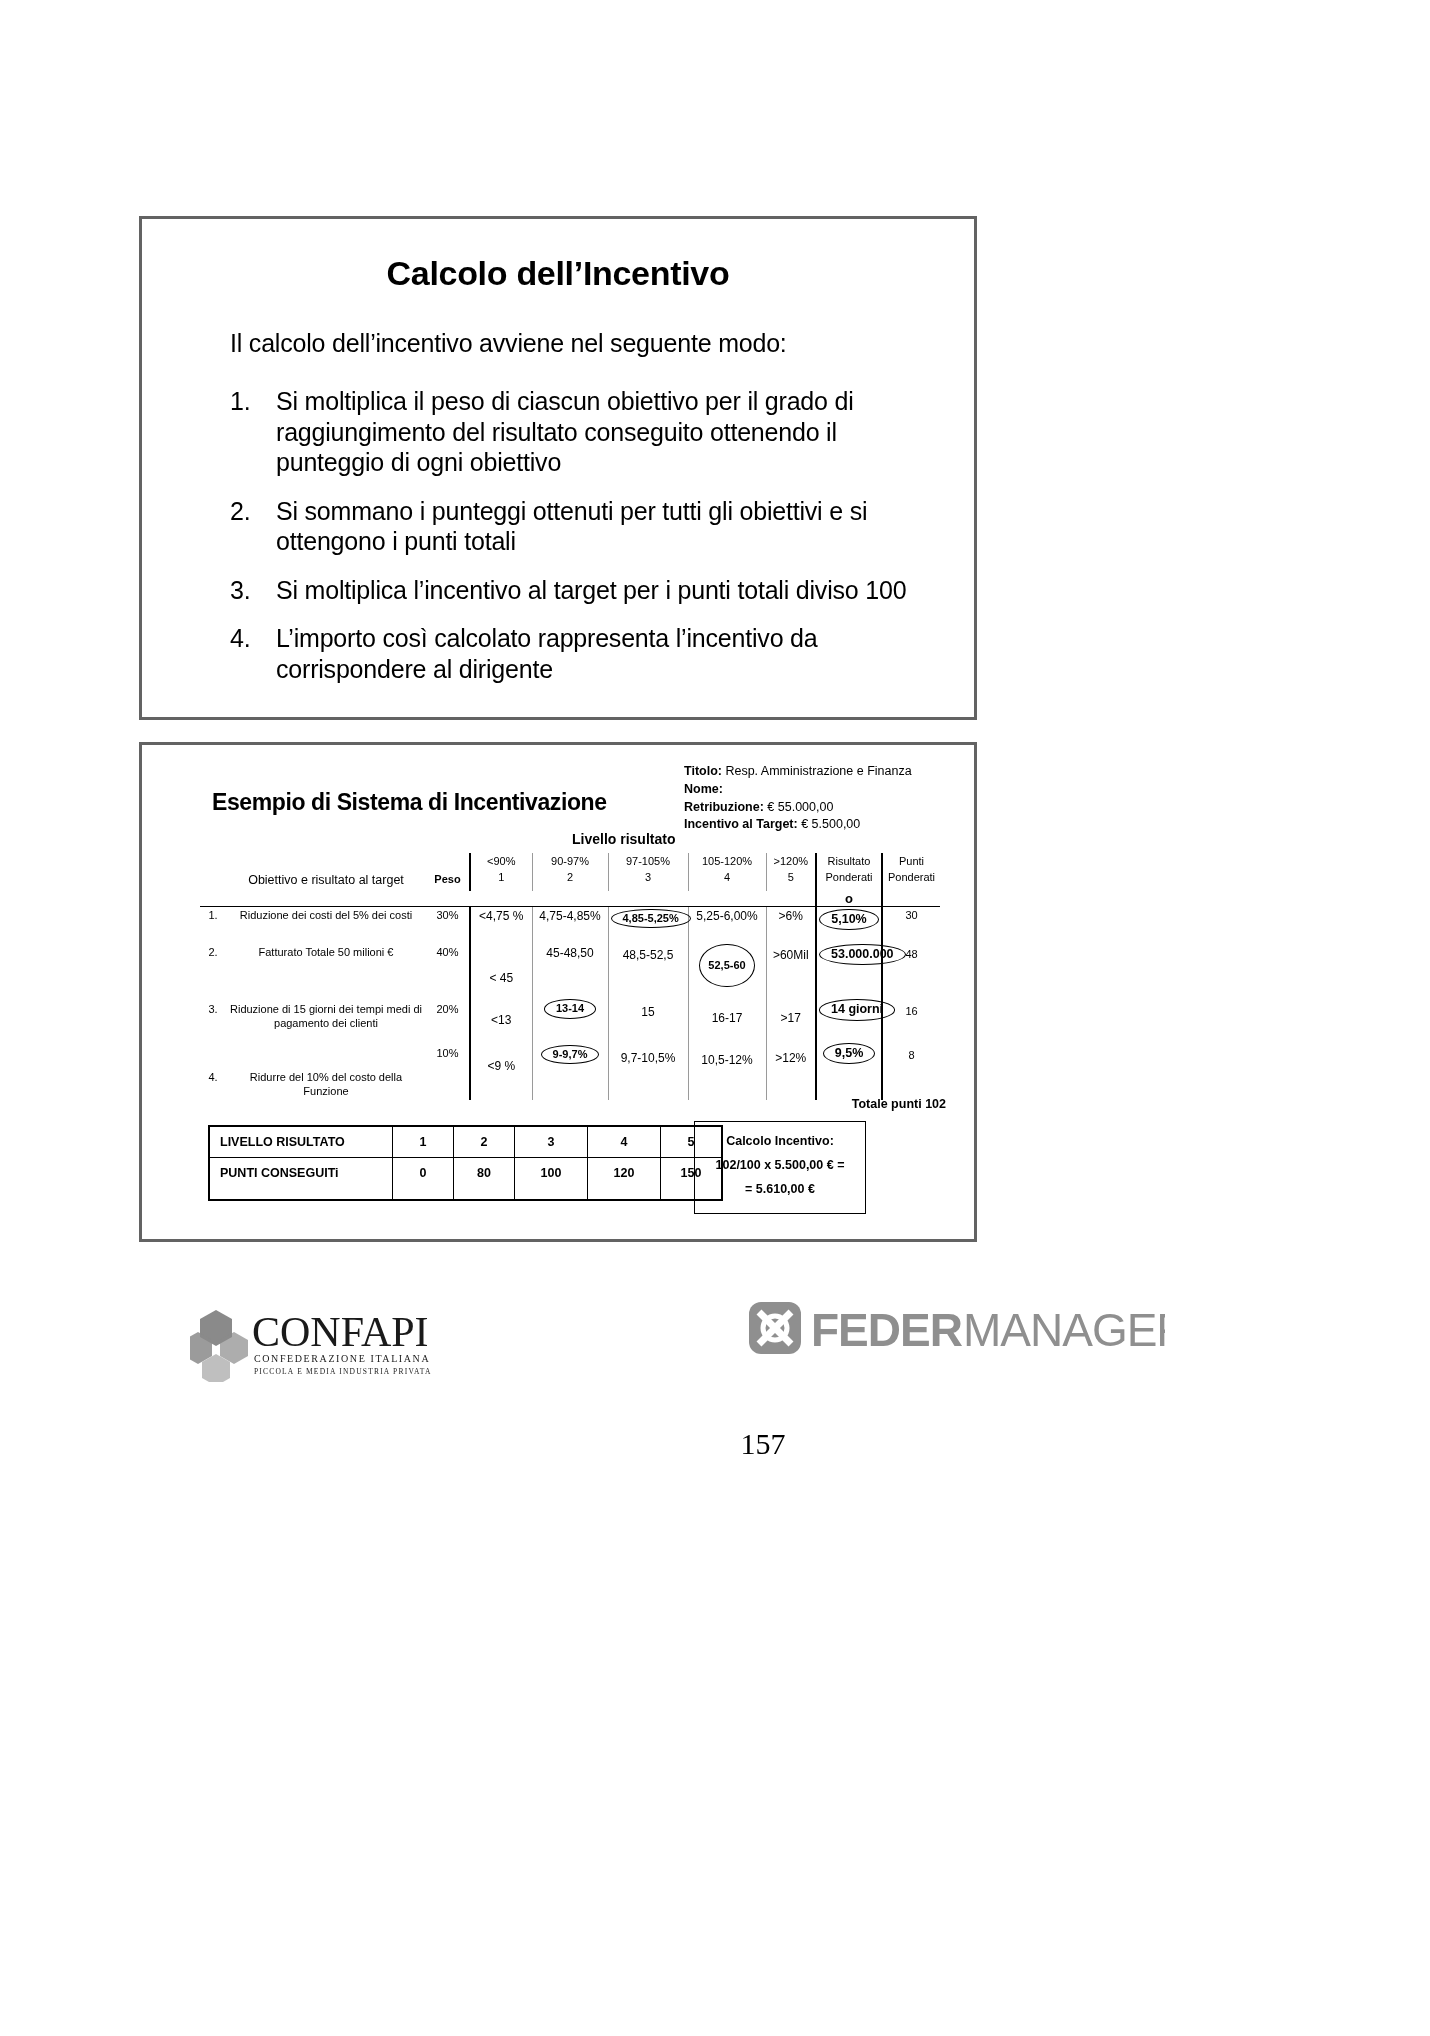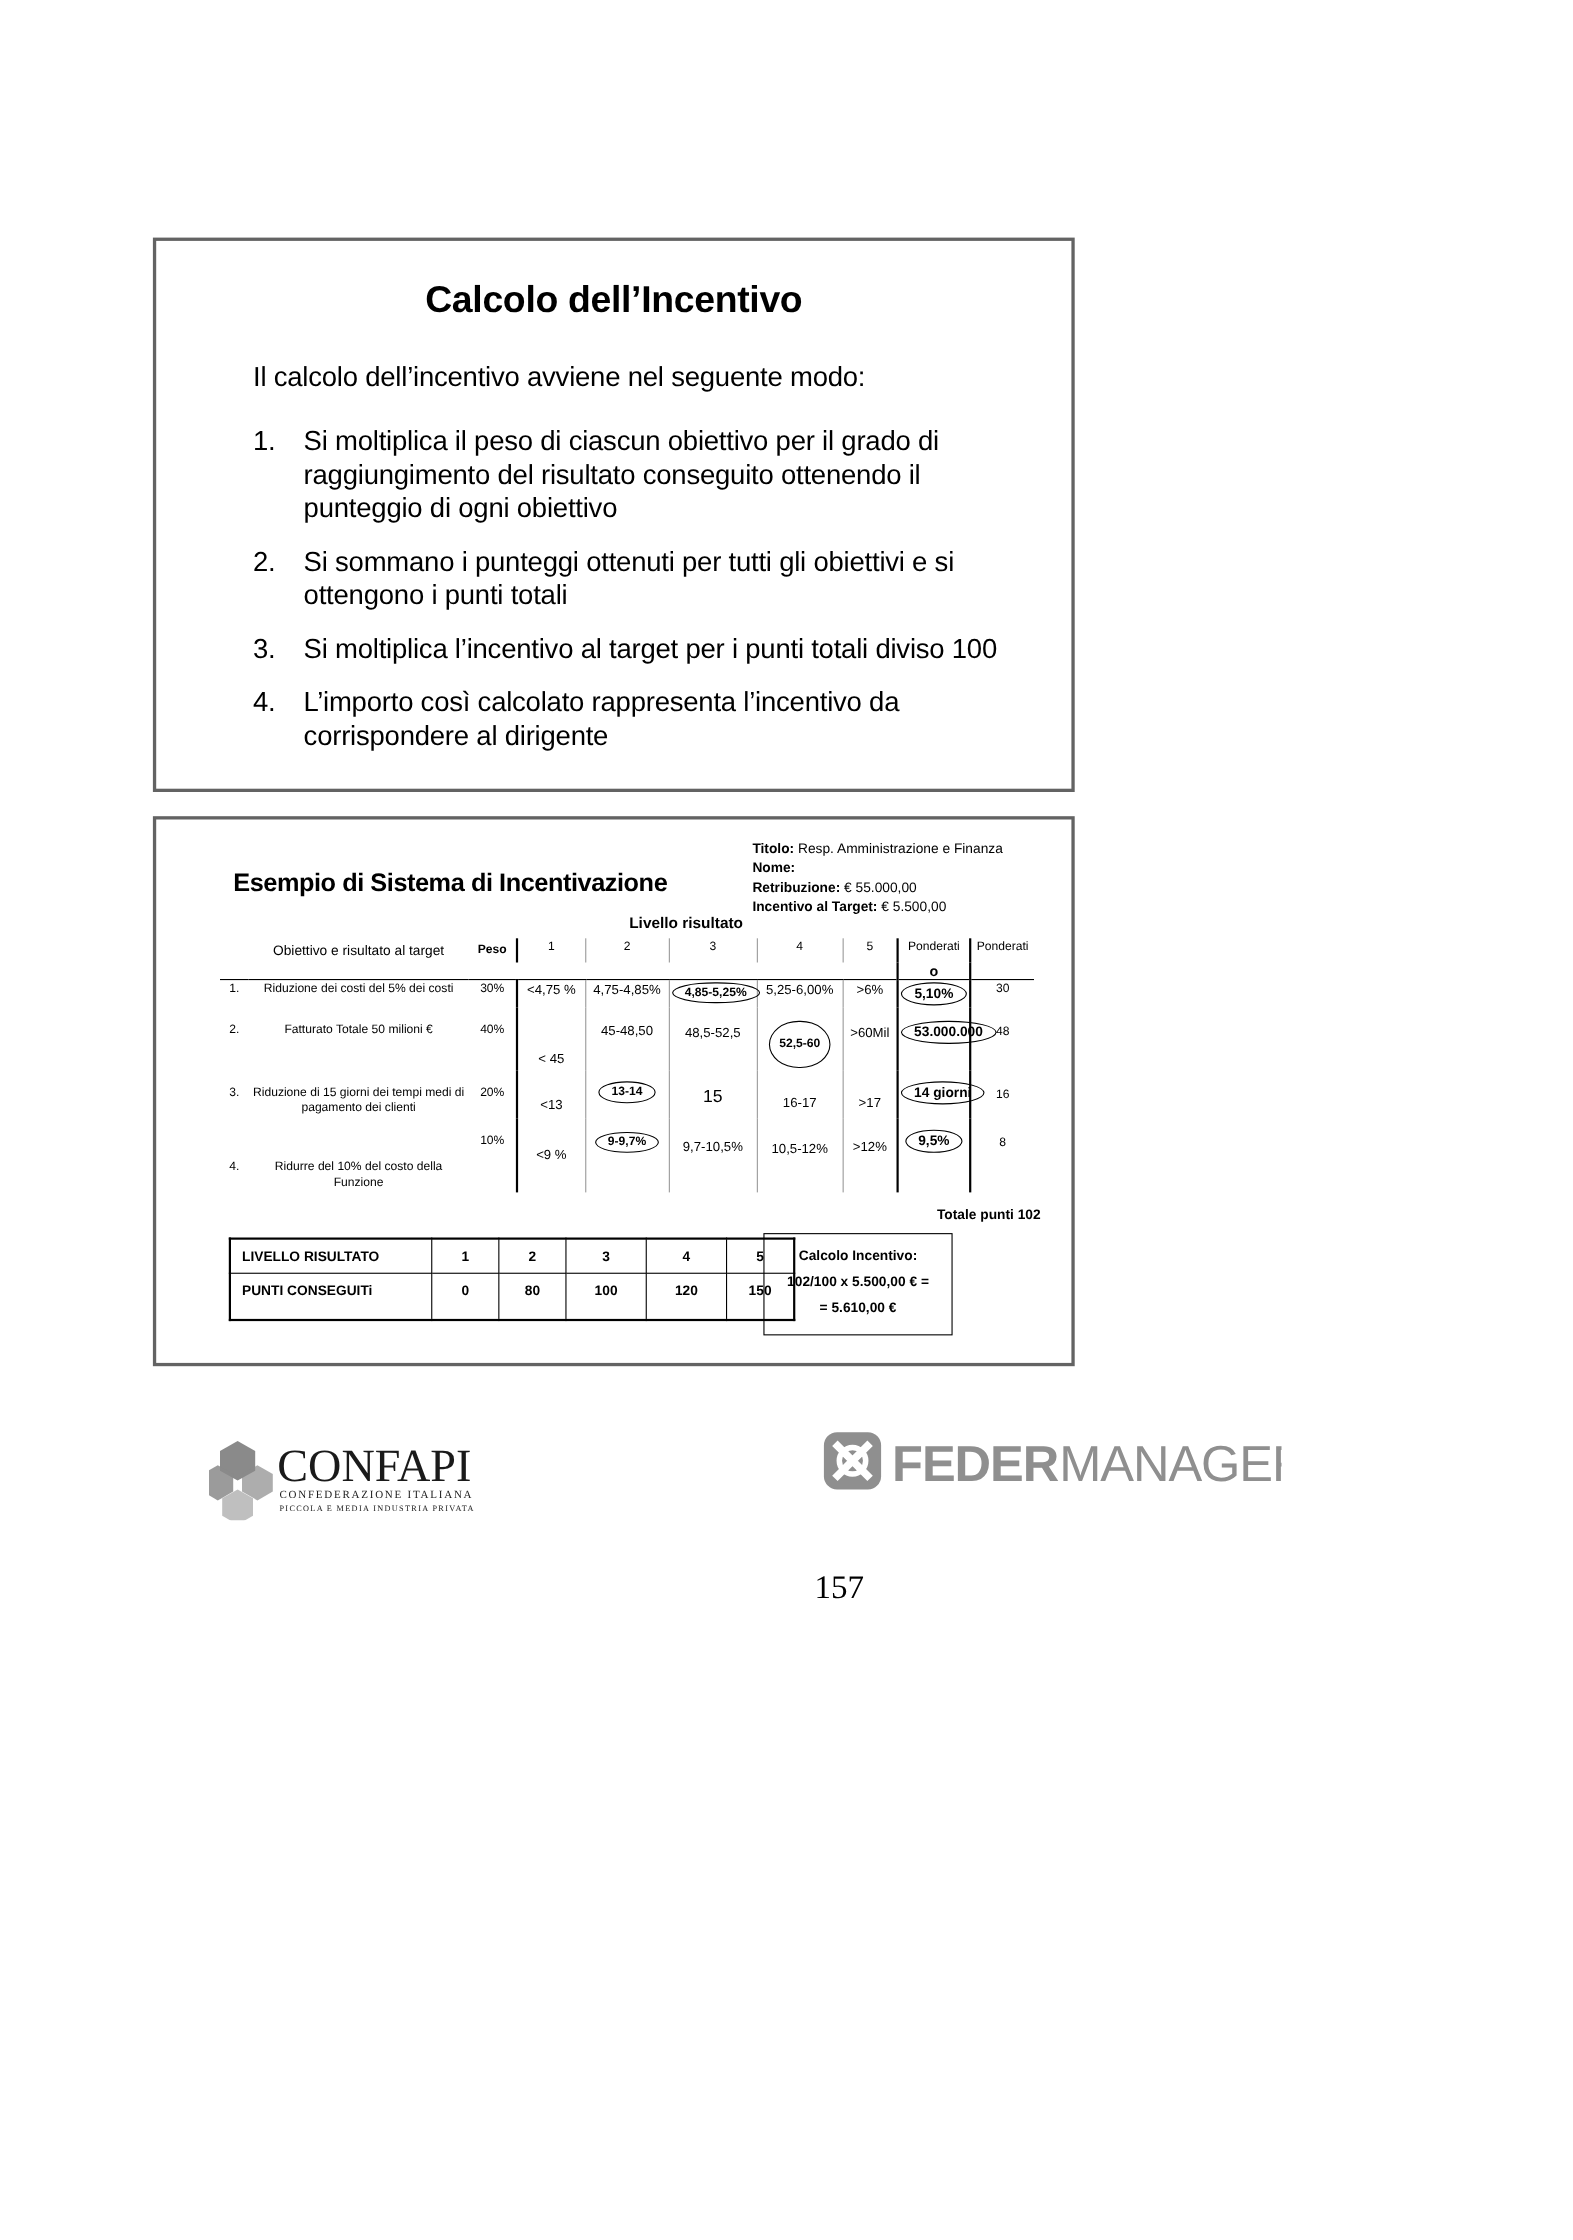--- a/index.html
+++ b/index.html
@@ -237,20 +237,32 @@
         <col style="width:62px">
         <col style="width:76px">
         <col style="width:80px">
         <col style="width:78px">
         <col style="width:50px">
         <col style="width:66px">
         <col style="width:58px">
       </colgroup>
 
       <tbody>
+          <tr>
+        <td></td>
+        <td></td>
+        <td></td>
+        <td class="hdr-pct vsep-dark">&lt;90%</td>
+        <td class="hdr-pct vsep-light">90-97%</td>
+        <td class="hdr-pct vsep-light">97-105%</td>
+        <td class="hdr-pct vsep-light">105-120%</td>
+        <td class="hdr-pct vsep-light">&gt;120%</td>
+        <td class="res-hdr vsep-dark">Risultato</td>
+        <td class="res-hdr vsep-dark">Punti</td>
+      </tr>
 
       <tr>
         <td></td>
         <td class="col-obj" style="font-size:12.5px;padding-top:4px">Obiettivo e risultato al target</td>
         <td class="col-peso" style="font-weight:bold;padding-top:4px">Peso</td>
         <td class="hdr-num vsep-dark">1</td>
         <td class="hdr-num vsep-light">2</td>
         <td class="hdr-num vsep-light">3</td>
         <td class="hdr-num vsep-light">4</td>
         <td class="hdr-num vsep-light">5</td>
@@ -289,21 +301,21 @@
         <td class="vsep-dark" style="padding-top:12px"><span class="ell res-val">53.000.000</span></td>
         <td class="vsep-dark pond-val" style="padding-top:16px">48</td>
       </tr>
 
       <tr>
         <td class="col-idx" style="padding-top:14px">3.</td>
         <td class="col-obj" style="padding-top:14px">Riduzione di 15 giorni dei tempi medi di pagamento dei clienti</td>
         <td class="col-peso" style="padding-top:14px">20%</td>
         <td class="vsep-dark" style="font-size:12px;padding-top:24px">&lt;13</td>
         <td class="vsep-light" style="padding-top:10px"><span class="ell">13-14</span></td>
-        <td class="vsep-light" style="font-size:16px;padding-top:16px">15</td>
+        <td class="vsep-light" style="font-size:12px;padding-top:16px">15</td>
         <td class="vsep-light" style="font-size:12px;padding-top:22px">16-17</td>
         <td class="vsep-light" style="font-size:12px;padding-top:22px">&gt;17</td>
         <td class="vsep-dark" style="padding-top:10px"><span class="ell res-val">14 giorni</span></td>
         <td class="vsep-dark pond-val" style="padding-top:16px">16</td>
       </tr>
 
       <tr>
         <td class="col-idx" style="padding-top:38px">4.</td>
         <td class="col-obj" style="padding-top:38px">Ridurre del 10% del costo della Funzione</td>
         <td class="col-peso" style="padding-top:14px">10%</td>

